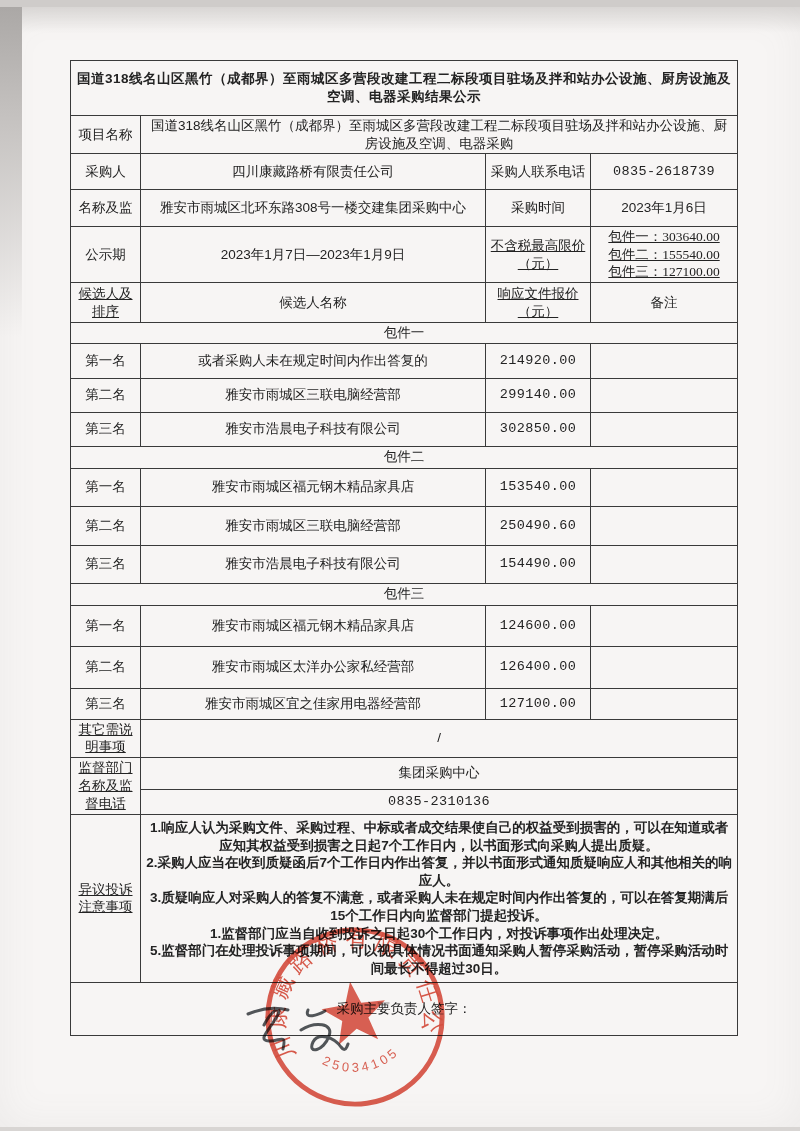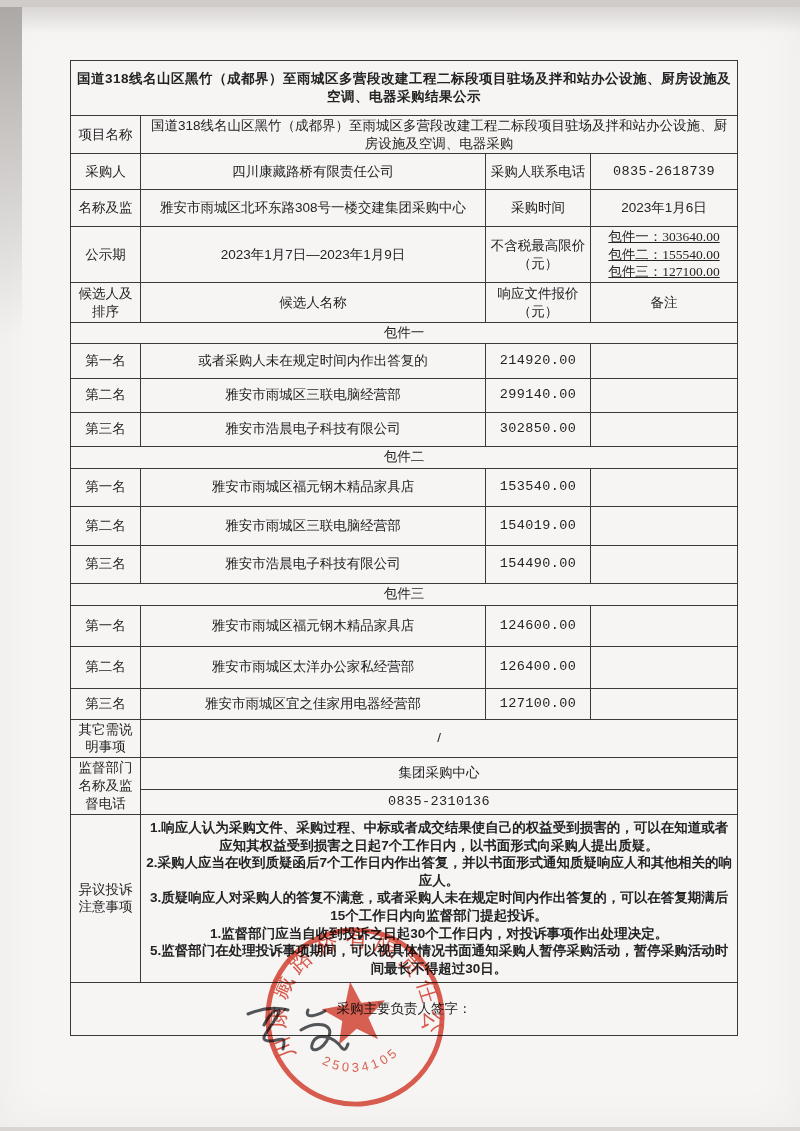--- a/index.html
+++ b/index.html
@@ -38,21 +38,21 @@
     text-align:center; vertical-align:middle;
     font-size:13.5px; line-height:1.3;
     padding:1px 4px;
     color:#232323;
     overflow:hidden;
   }
   .title-cell {
     font-size:19px; font-weight:bold; line-height:1.42;
     letter-spacing:.5px; color:#111; padding:2px 10px;
   }
-  .prewrap { white-space:pre-line; }
+  .prewrap { white-space:pre-line;text-decoration:underline; }
   .num { font-family:Liberation Mono, monospace; font-size:14px; letter-spacing:.4px; }
   .small { font-size:12.5px; line-height:1.45; }
   .limit-lines { text-align:left; font-size:12.8px; line-height:1.5; padding-left:6px; }
   .limit-lines .num-inline { font-family:"Liberation Serif","DejaVu Serif",serif;text-decoration:underline; }
   .pkg-header { font-size:13.5px; }
   .notice { text-align:left; font-size:13px; line-height:1.44; padding:5px 8px 4px 8px;font-weight:bold; }
   .sign-cell { text-align:left; padding-left:8px; font-size:14px; }
 
   .stamp {
     position:absolute; left:256px; top:918px; width:198px; height:198px;
@@ -155,21 +155,21 @@
   </tr>
   <tr style="height:38px">
     <td>第一名</td>
     <td>雅安市雨城区福元钢木精品家具店</td>
     <td class="num">153540.00</td>
     <td></td>
   </tr>
   <tr style="height:39px">
     <td>第二名</td>
     <td>雅安市雨城区三联电脑经营部</td>
-    <td class="num">154019.00</td>
+    <td class="num">250490.60</td>
     <td></td>
   </tr>
   <tr style="height:38px">
     <td>第三名</td>
     <td>雅安市浩晨电子科技有限公司</td>
     <td class="num">154490.00</td>
     <td></td>
   </tr>
 
   <tr style="height:22px">

